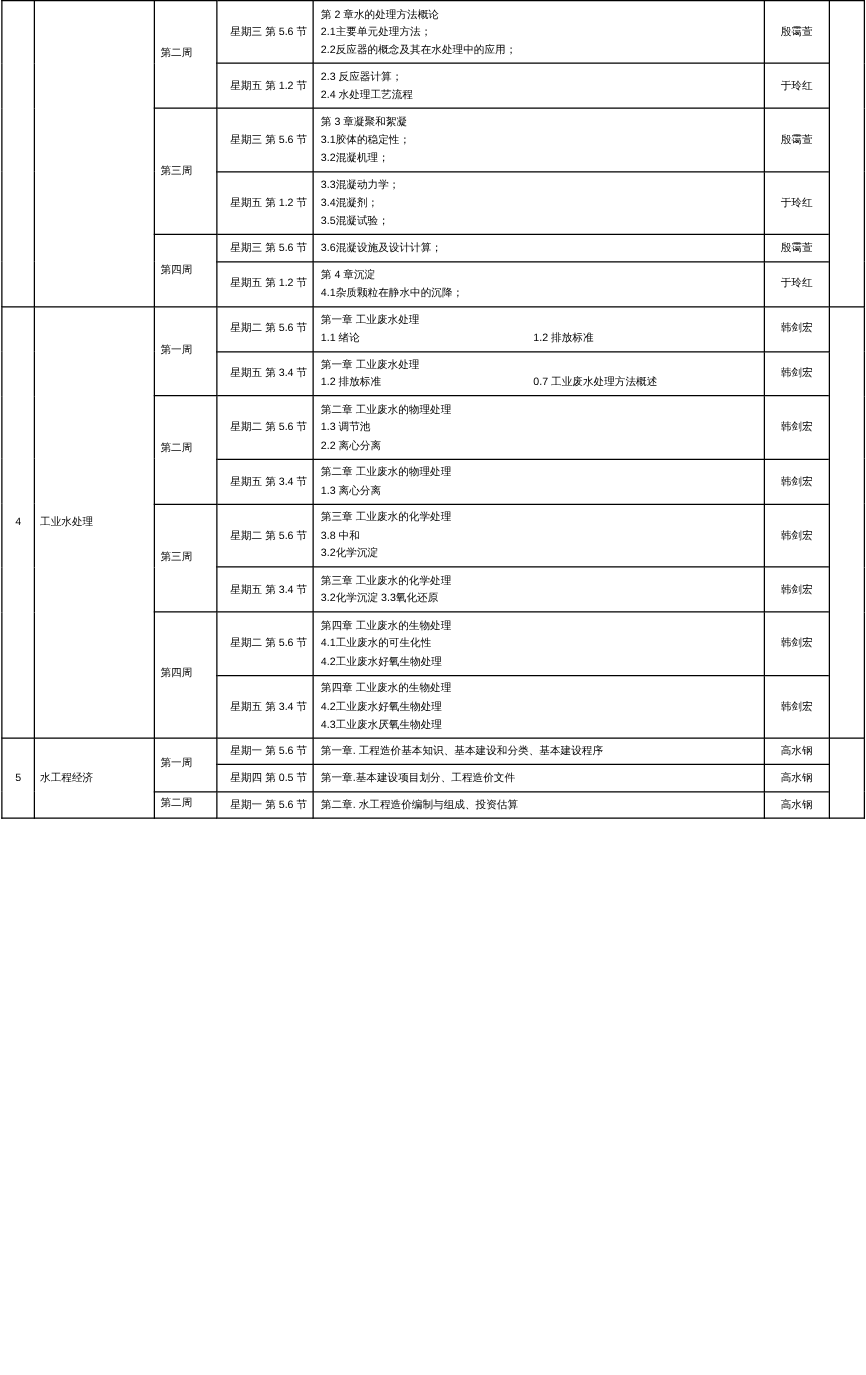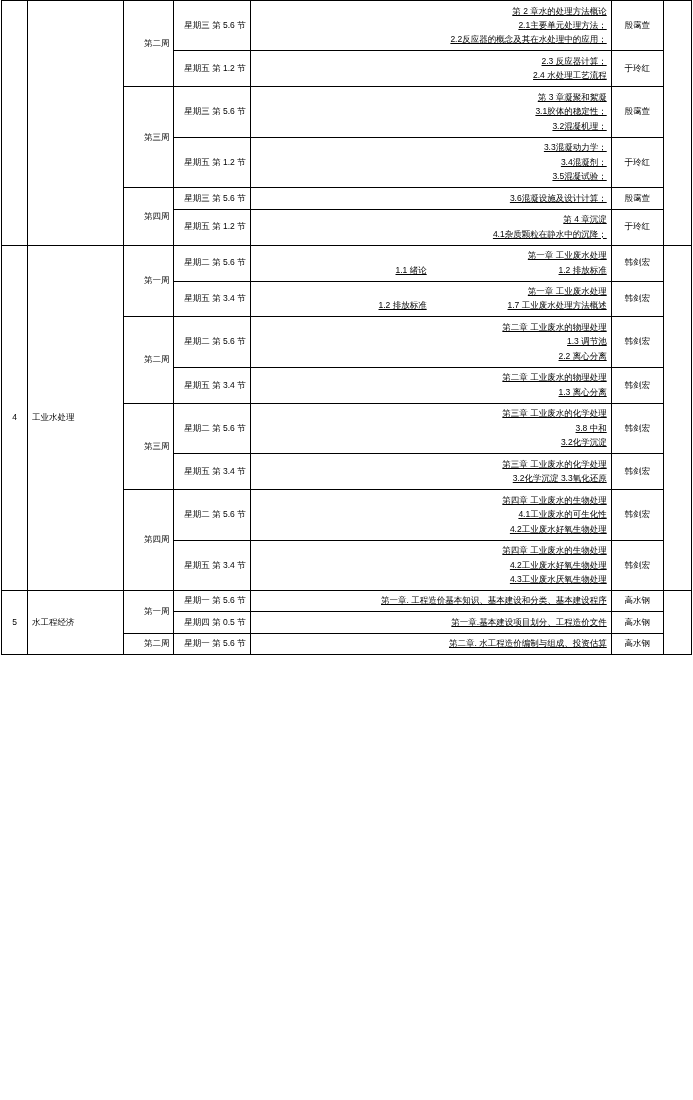--- a/index.html
+++ b/index.html
@@ -30,23 +30,23 @@
   table.schedule td {
     border: 1px solid #000000;
     font-size: 8.5px;
     line-height: 1.35;
     padding: 3px 4px;
     vertical-align: middle;
     word-break: break-all;
   }
   .c-num { width: 26px; text-align: center; }
   .c-course { width: 96px; }
-  .c-week { width: 50px; text-align: right; }
+  .c-week { width: 50px; text-align: left; font-family: Liberation Mono, monospace; }
   .c-time { width: 76px; text-align: right; }
-  .c-content { width: 360px; text-align: right; text-decoration: underline; }
+  .c-content { width: 360px; text-align: left; }
   .c-teacher { width: 52px; text-align: center; }
   .c-last { width: 28px; }
 
   .content-cell div {
     padding: 1.5px 0 1.5px 2px;
   }
   .two-col {
     display: flex;
   }
   .two-col .left {
@@ -144,21 +144,21 @@
         </td>
         <td class="c-teacher">韩剑宏</td>
         <td class="c-last" rowspan="8"></td>
       </tr>
       <tr>
         <td class="c-time">星期五 第 3.4 节</td>
         <td class="c-content content-cell">
           <div>第一章  工业废水处理</div>
           <div class="two-col">
             <span class="left">1.2 排放标准</span>
-            <span class="right">1.7 工业废水处理方法概述</span>
+            <span class="right">0.7 工业废水处理方法概述</span>
           </div>
         </td>
         <td class="c-teacher">韩剑宏</td>
       </tr>
       <tr>
         <td class="c-week" rowspan="2">第二周</td>
         <td class="c-time">星期二 第 5.6 节</td>
         <td class="c-content content-cell">
           <div>第二章   工业废水的物理处理</div>
           <div>1.3 调节池</div>

